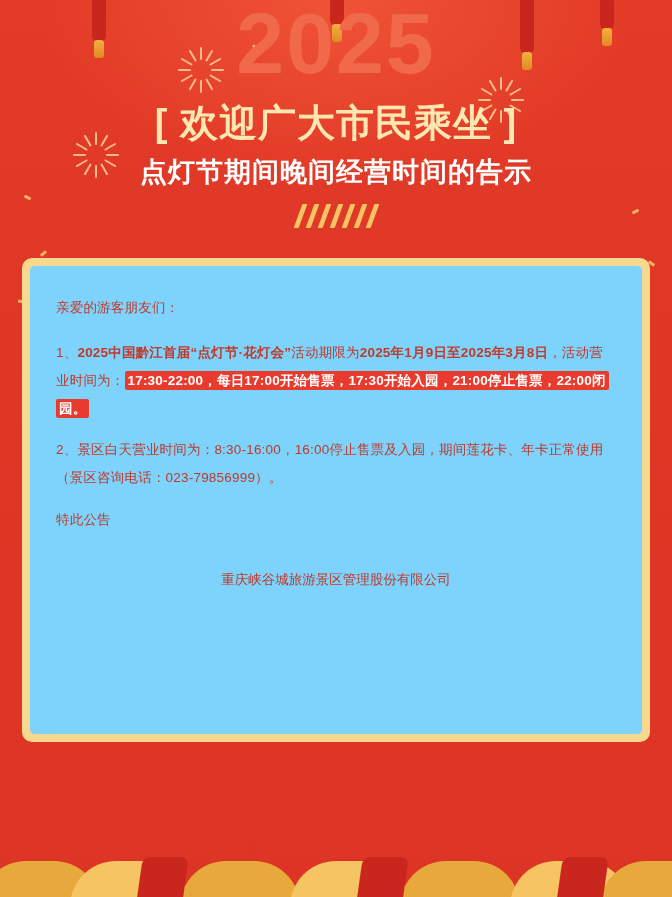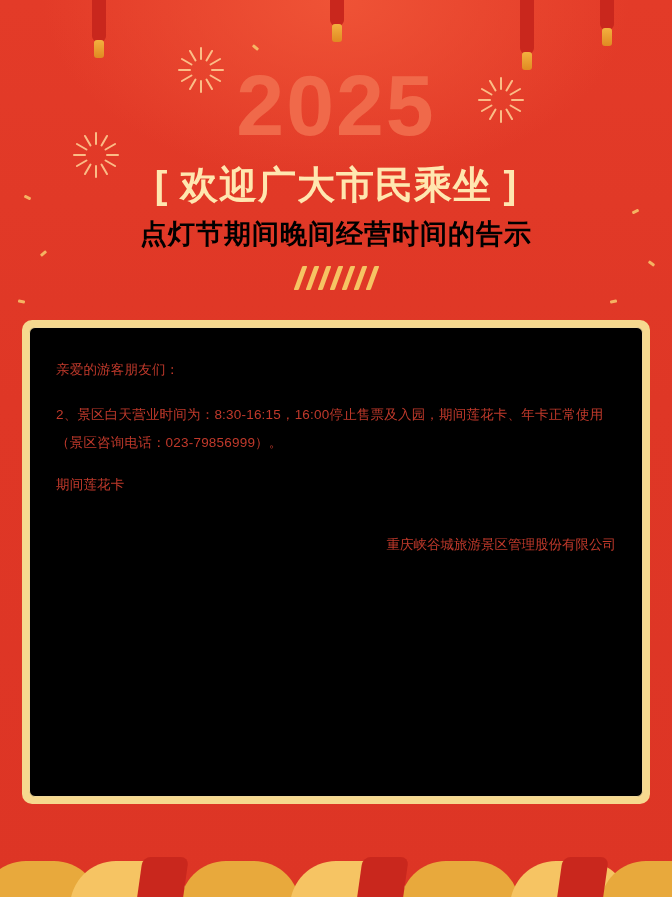--- a/index.html
+++ b/index.html
@@ -56,21 +56,20 @@
     left: 50%; transform: translateX(-50%);
     bottom: -16px;
     width: 10px; height: 18px;
     background: linear-gradient(180deg, #f3b13f, #e08a22);
     border-radius: 3px;
   }
 
   
   .header {
     position: relative;
-    padding-top: 62px;
     text-align: center;
   }
   .year {
     font-size: 86px;
     font-weight: bold;
     letter-spacing: 2px;
     color: #f0694a;
     text-shadow: 0 0 0 rgba(0,0,0,0);
     line-height: 1;
     font-family: "Liberation Sans", "DejaVu Sans", sans-serif;
@@ -80,21 +79,21 @@
     font-size: 38px;
     font-weight: bold;
     color: #ffe7b0;
     letter-spacing: 1px;
     line-height: 1.25;
   }
   .title-sub {
     margin-top: 6px;
     font-size: 27px;
     font-weight: bold;
-    color: #000000;
+    color: #ffffff;
     letter-spacing: 1px;
     font-family: Liberation Mono, monospace;
   }
   .slashes {
     margin-top: 14px;
     display: flex;
     justify-content: center;
     gap: 7px;
   }
   .slashes i {
@@ -107,21 +106,21 @@
 
   
   .card-wrap {
     position: relative;
     margin: 30px 22px 0 22px;
     background: #f6d98f;
     border-radius: 10px;
     padding: 7px;
   }
   .card {
-    background: #000000;
+    background: #7dd3fc;
     border: 1px solid #efd79a;
     border-radius: 6px;
     padding: 28px 26px 30px 26px;
     min-height: 470px;
   }
   .card p {
     color: #c0392b;
     font-size: 13.5px;
     line-height: 2.05;
     margin-bottom: 14px;
@@ -133,21 +132,21 @@
     background: #e83b2d;
     color: #ffffff;
     font-weight: bold;
     padding: 2px 3px;
     border-radius: 2px;
     box-decoration-break: clone;
     -webkit-box-decoration-break: clone;
   }
   .sign {
     margin-top: 34px;
-    text-align: right;
+    text-align: center;
   }
   .sign div {
     color: #c0392b;
     font-size: 13.5px;
     line-height: 1.9;
   }
 
   
   .bottom-deco {
     position: absolute;
@@ -246,23 +245,24 @@
       <i></i>
       <i></i>
       <i></i>
   </div>
 </div>
 
 <div class="card-wrap">
   <div class="card">
     <p class="greeting">亲爱的游客朋友们：</p>
 
-
-    <p>2、景区白天营业时间为：8:30-16:15，16:00停止售票及入园，期间莲花卡、年卡正常使用（景区咨询电话：023-79856999）。</p>
-    <p>期间莲花卡</p>
+    <p><span>1、</span><strong>2025中国黔江首届“点灯节·花灯会”</strong><span>活动期限为</span><strong>2025年1月9日至2025年3月8日</strong><span>，活动营业时间为：</span><span class="hl">17:30-22:00，每日17:00开始售票，17:30开始入园，21:00停止售票，22:00闭园。</span></p>
+
+    <p>2、景区白天营业时间为：8:30-16:00，16:00停止售票及入园，期间莲花卡、年卡正常使用（景区咨询电话：023-79856999）。</p>
+    <p>特此公告</p>
 
     <div class="sign">
       <div>重庆峡谷城旅游景区管理股份有限公司</div>
     </div>
   </div>
 </div>
 
 <div class="bottom-deco">
   <div class="petal dark" style="left:-20px;"></div>
   <div class="petal" style="left:70px;"></div>

